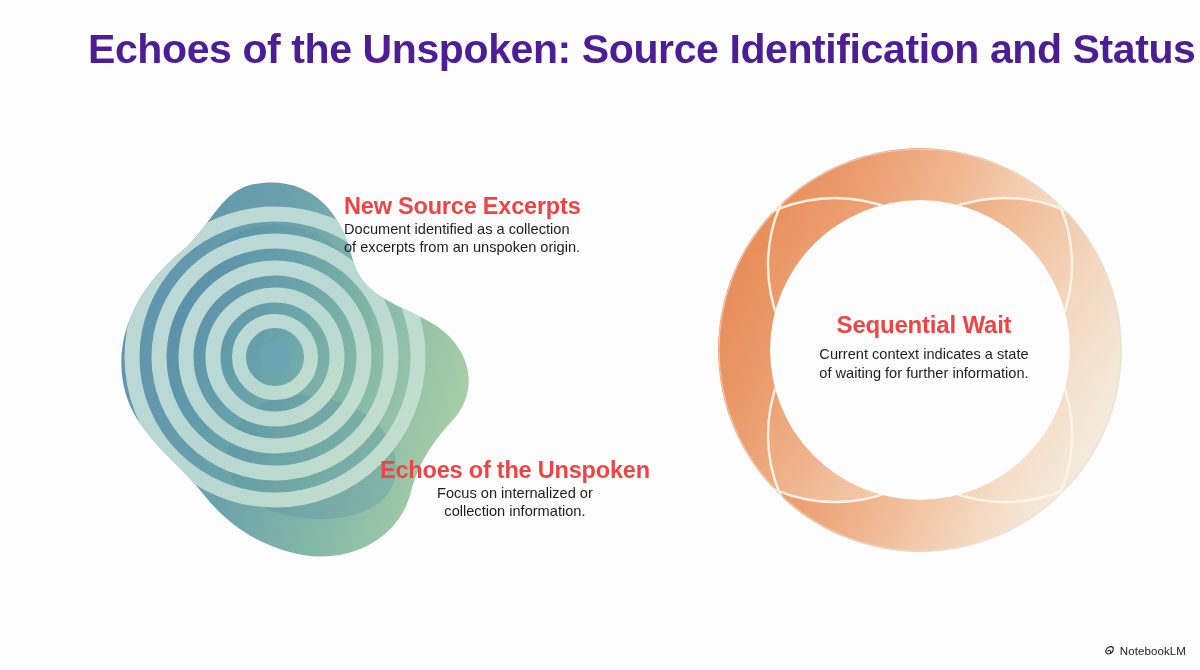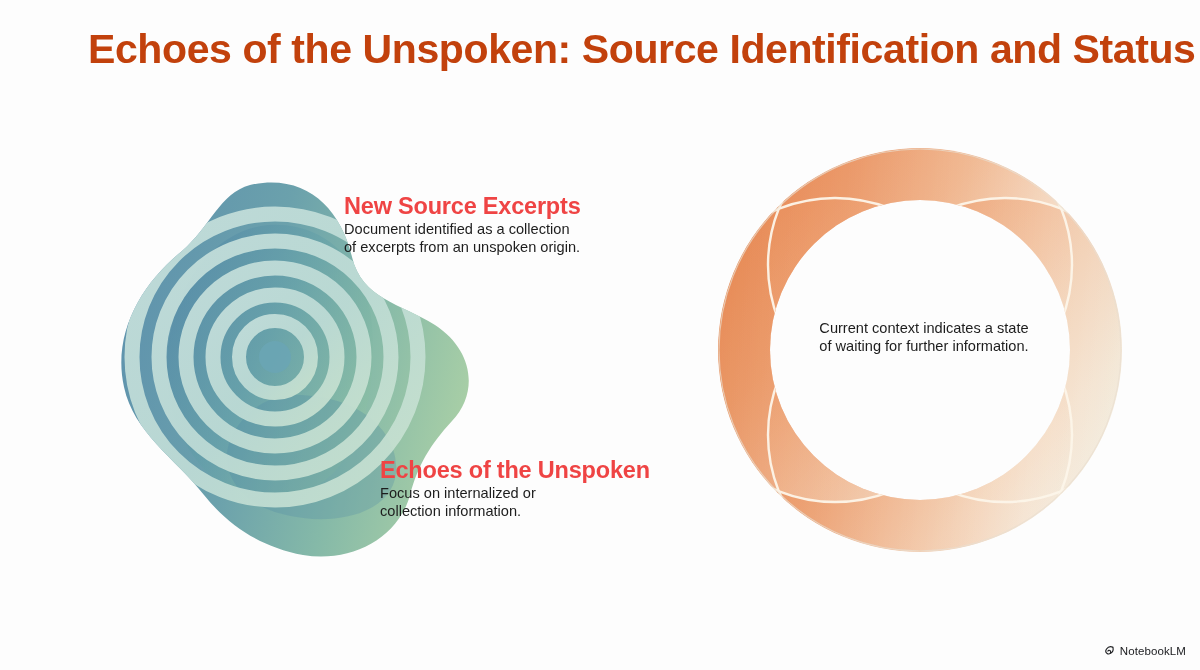--- a/index.html
+++ b/index.html
@@ -23,21 +23,21 @@
 
   
   .page-title {
     position: absolute;
     left: 88px;
     top: 26px;
     width: 1030px;
     font-size: 41px;
     font-weight: 700;
     letter-spacing: -0.4px;
-    color: #c2410c;
+    color: #4c1d95;
     font-family: "Liberation Sans", sans-serif;
     white-space: nowrap;
   }
 
   
   .left-visual {
     position: absolute;
     left: 100px;
     top: 165px;
     width: 400px;
@@ -67,21 +67,21 @@
   }
   .callout .c-body {
     font-size: 14.6px;
     font-weight: 400;
     color: #1d1d1d;
     line-height: 1.25;
     white-space: pre-line;
   }
 
   #callout-new-source   { left: 344px; top: 194px; }
-  #callout-echoes       { left: 380px; top: 458px; }
+  #callout-echoes       { left: 380px; top: 458px; text-align: center; }
 
   #callout-sequential {
     left: 812px;
     top: 312px;
     width: 224px;
     text-align: center;
   }
   #callout-sequential .c-head { font-size: 24px; }
   #callout-sequential .c-body { margin-top: 7px; }
 
@@ -236,20 +236,21 @@
 of excerpts from an unspoken origin.</div>
   </div>
 
   <div class="callout" id="callout-echoes">
     <div class="c-head">Echoes of the Unspoken</div>
     <div class="c-body">Focus on internalized or
 collection information.</div>
   </div>
 
   <div class="callout" id="callout-sequential">
+    <div class="c-head">Sequential Wait</div>
     <div class="c-body">Current context indicates a state
 of waiting for further information.</div>
   </div>
 
   <div class="watermark">
     <span>
       <svg width="13" height="13" viewBox="0 0 24 24" xmlns="http://www.w3.org/2000/svg">
         <path d="M20 4c-4.2-1.6-9.1-.2-11.6 3.4-1.9 2.8-1.4 6.6 1.1 8.4 2 1.4 4.8.9 6-1.1 1-1.6.5-3.7-1.1-4.6-1.3-.7-2.9-.2-3.5 1.1" fill="none" stroke="#202124" stroke-width="2.1" stroke-linecap="round" stroke-linejoin="round"></path>
         <path d="M20 4c1.4 4.3-.3 9.1-4 11.4" fill="none" stroke="#202124" stroke-width="2.1" stroke-linecap="round"></path>
       </svg>

